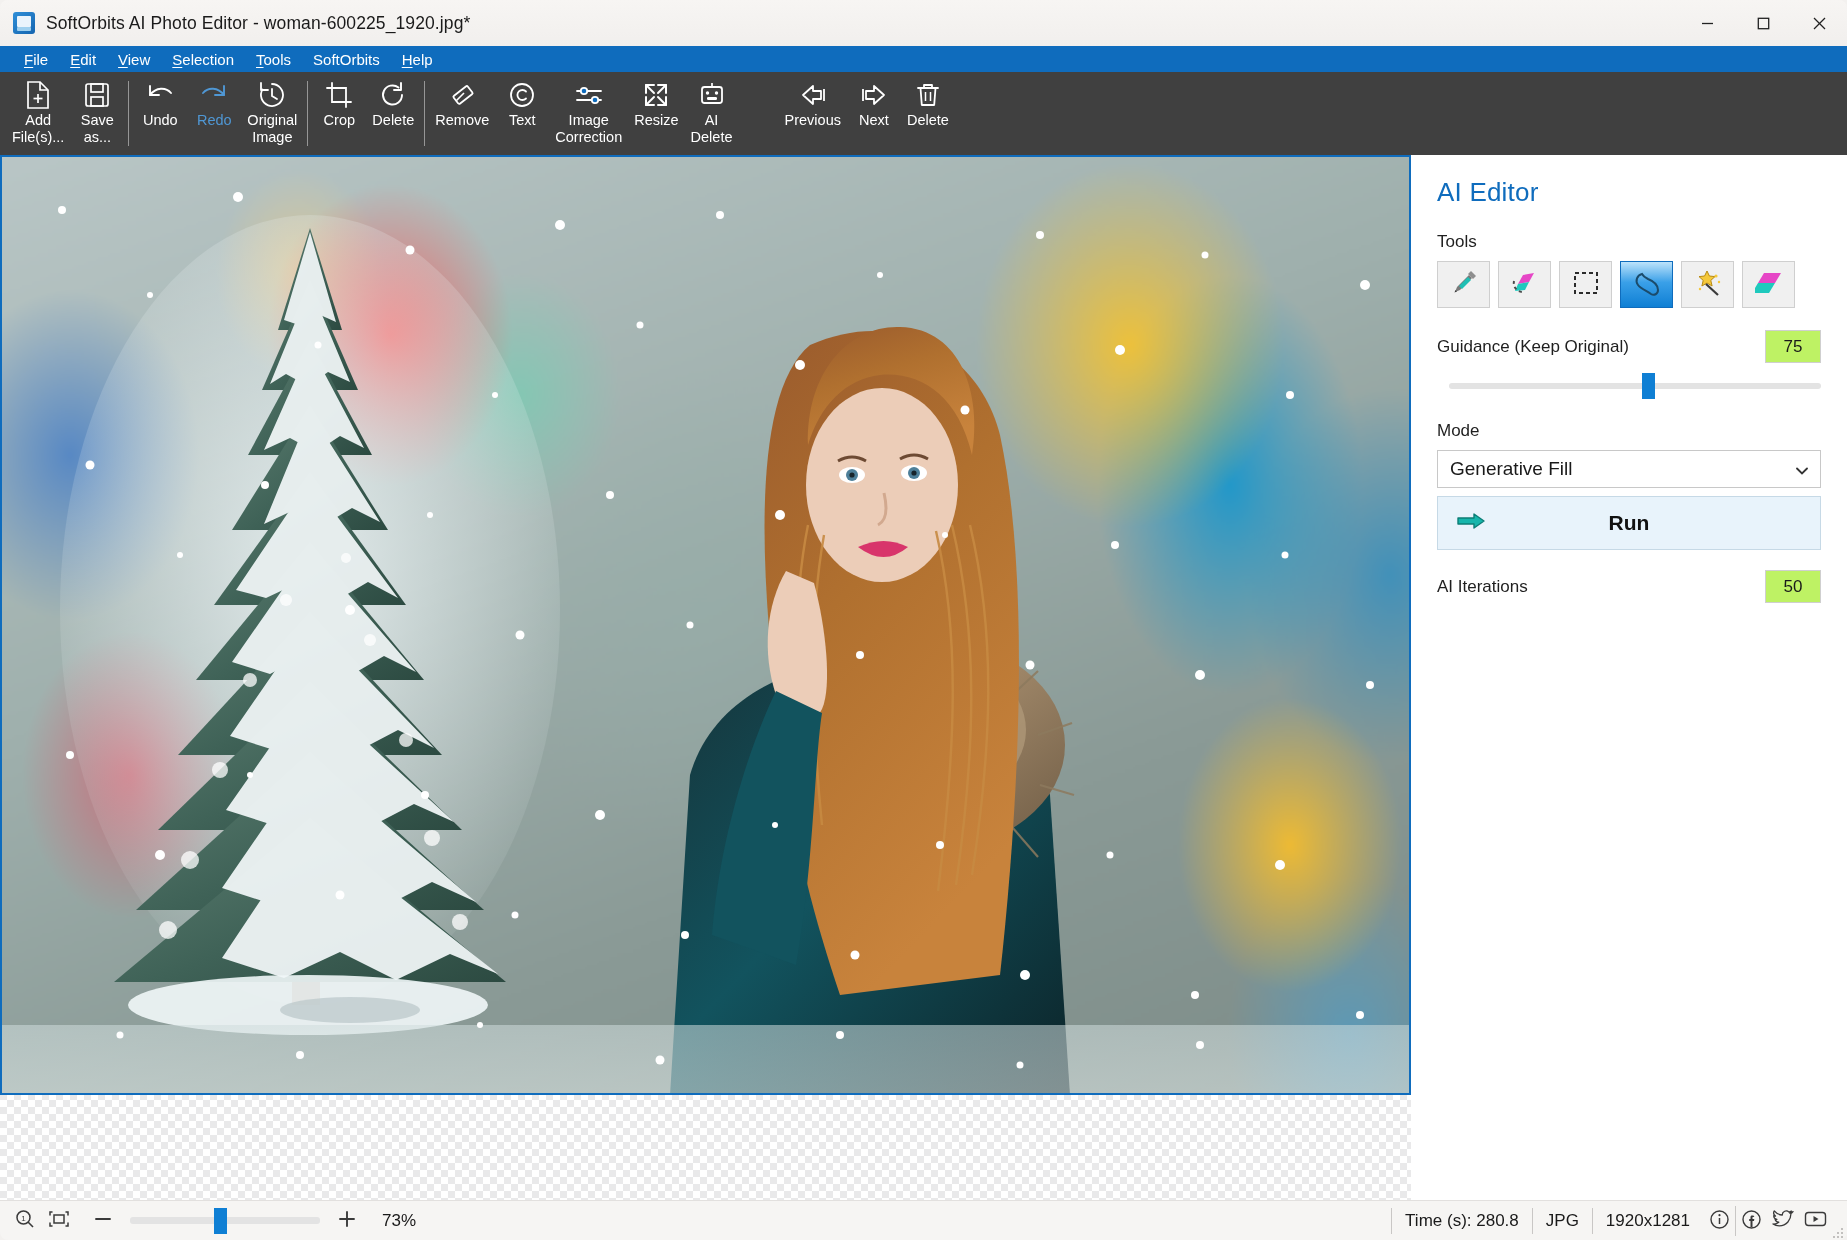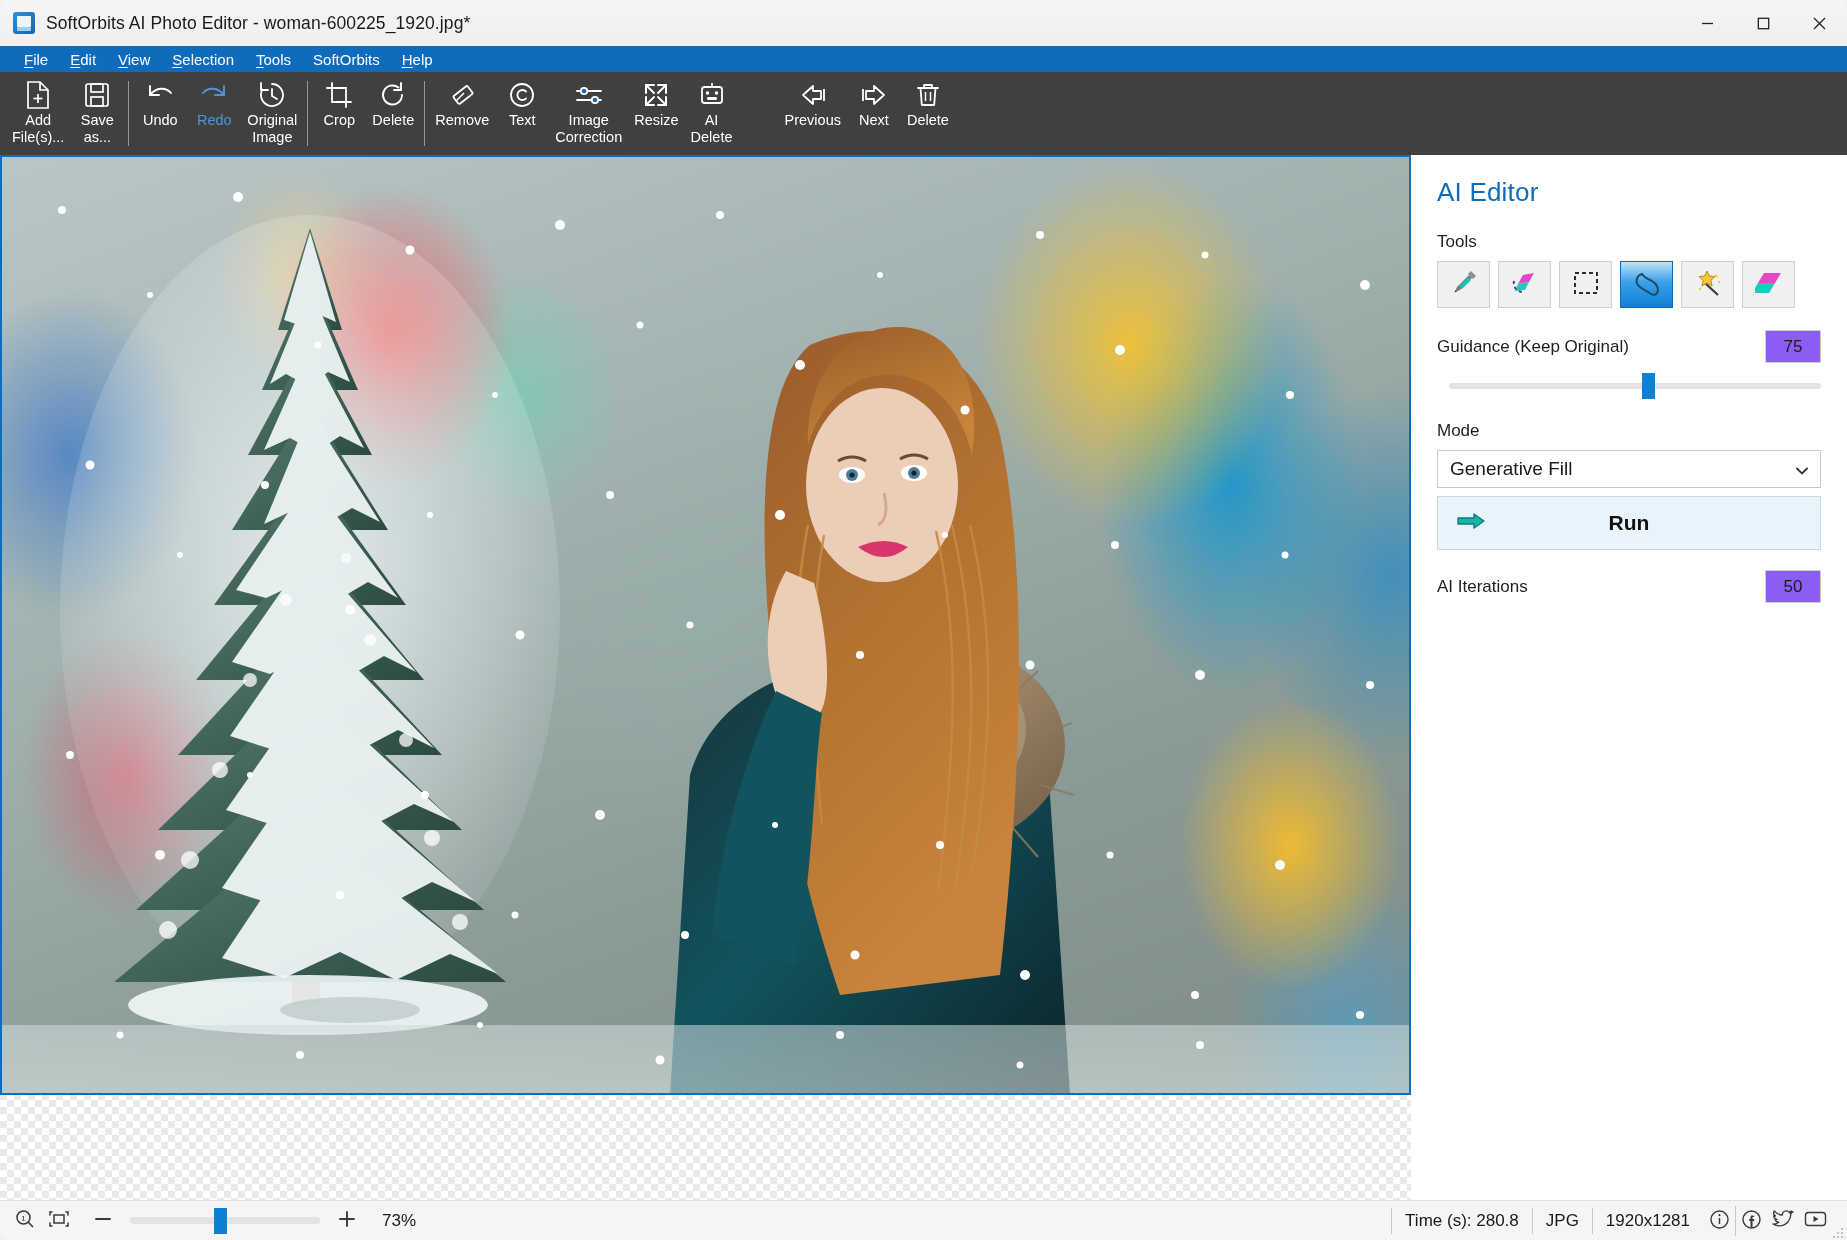--- a/index.html
+++ b/index.html
@@ -211,21 +211,21 @@
   }
 
   .row-between {
     display: flex; align-items: center; justify-content: space-between;
     margin-top: 20px;
     text-align: right;
   }
   .lbl-17 { font-size: 17px; color: #1f1f1f; }
   .numbox {
     width: 56px; height: 33px;
-    border: 1px solid #cfcfcf; background: #8b5cf6;
+    border: 1px solid #cfcfcf; background: #bef264;
     display: flex; align-items: center; justify-content: center;
     font-size: 17px; color: #1a1a1a;
   }
   .slider {
     position: relative; height: 26px; margin: 10px 0 0 12px;
     display: flex; align-items: center;
   }
   .slider-track {
     height: 6px; width: 100%; background: #e3e3e3; border-radius: 3px;
   }

